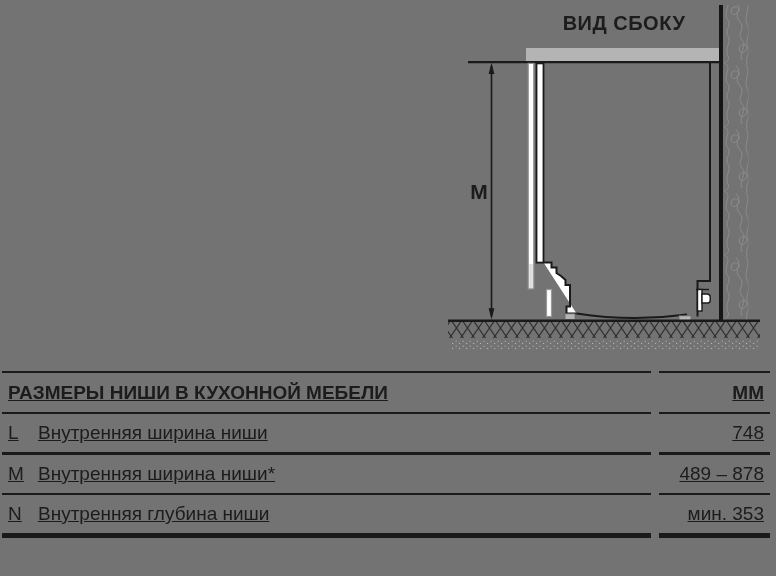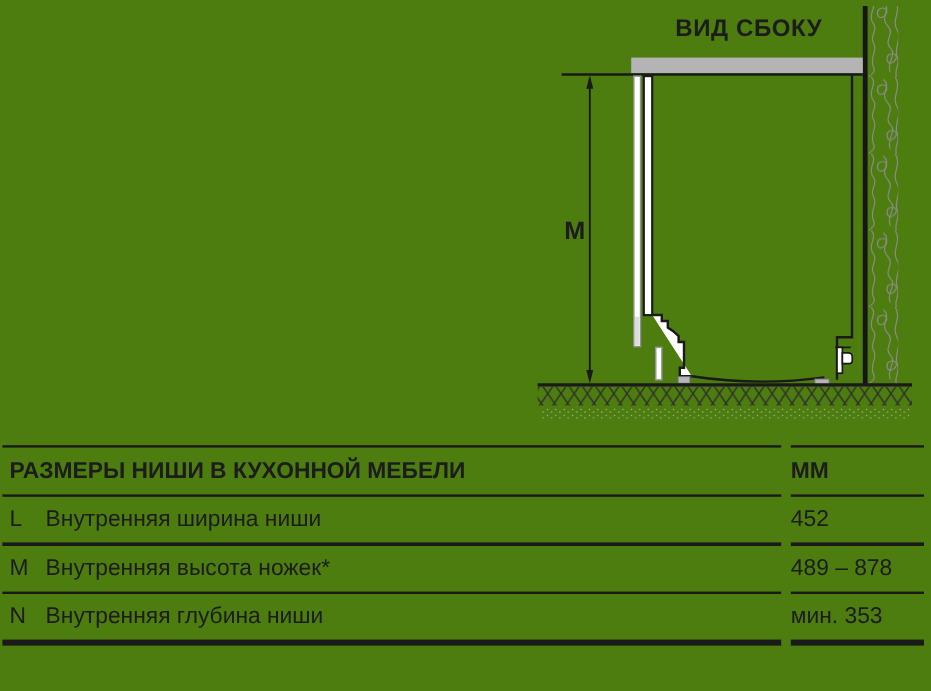--- a/index.html
+++ b/index.html
@@ -1,35 +1,35 @@
 <!DOCTYPE html>
 <html><head>
 <meta charset="utf-8">
 <style>
   html,body{margin:0;padding:0;background:#ffffff;}
   .canvas{
-    position:relative;width:776px;height:576px;background:#4d7c0f;overflow:hidden;
+    position:relative;width:776px;height:576px;background:#737373;overflow:hidden;
     font-family:"Liberation Sans", sans-serif;color:#1c1c1c;
   }
   .diagram{position:absolute;left:0;top:0;}
   .t-title{font-family:"Liberation Sans",sans-serif;font-size:20px;font-weight:bold;fill:#1c1c1c;letter-spacing:0.5px;}
   .t-dim{font-family:"Liberation Sans",sans-serif;font-size:21px;font-weight:bold;fill:#1c1c1c;}
 
   
-  .tbl{position:absolute;left:2px;top:371px;width:768px;font-size:19px;}
+  .tbl{position:absolute;left:2px;top:371px;width:768px;font-size:19px;text-decoration:underline;}
   .rule{display:flex;height:2.4px;}
   .rule .a{width:649px;background:#1a1a1a;}
   .rule .g{width:8px;background:transparent;}
   .rule .b{width:111px;background:#1a1a1a;}
   .trow{display:flex;align-items:center;height:38px;}
   .trow.hd{height:38.4px;font-weight:bold;}
   .trow.fn{height:29px;}
   .c-left{width:649px;display:flex;align-items:center;box-sizing:border-box;padding-left:6px;}
   .c-gap{width:8px;}
-  .c-right{width:111px;text-align:left;box-sizing:border-box;padding-right:6px;white-space:nowrap;}
+  .c-right{width:111px;text-align:right;box-sizing:border-box;padding-right:6px;white-space:nowrap;}
   .rkey{display:inline-block;width:30px;}
   .fnote-left{width:649px;box-sizing:border-box;padding-left:54px;}
 </style>
 </head>
 <body>
 
 <div class="canvas">
 
   <svg class="diagram" width="776" height="362" viewBox="0 0 776 362" xmlns="http://www.w3.org/2000/svg">
     <defs>
@@ -117,33 +117,33 @@
         <span class="g"></span>
         <span class="b"></span>
       </div>
 
     <div class="trow">
       <div class="c-left">
         <span class="rkey">L</span>
         <span>Внутренняя ширина ниши</span>
       </div>
       <div class="c-gap"></div>
-      <div class="c-right">452</div>
+      <div class="c-right">748</div>
     </div>
 
     <div class="rule">
         <span class="a"></span>
         <span class="g"></span>
         <span class="b"></span>
       </div>
 
     <div class="trow">
       <div class="c-left">
         <span class="rkey">M</span>
-        <span>Внутренняя высота ножек*</span>
+        <span>Внутренняя ширина ниши*</span>
       </div>
       <div class="c-gap"></div>
       <div class="c-right">489 – 878</div>
     </div>
 
     <div class="rule">
         <span class="a"></span>
         <span class="g"></span>
         <span class="b"></span>
       </div>

